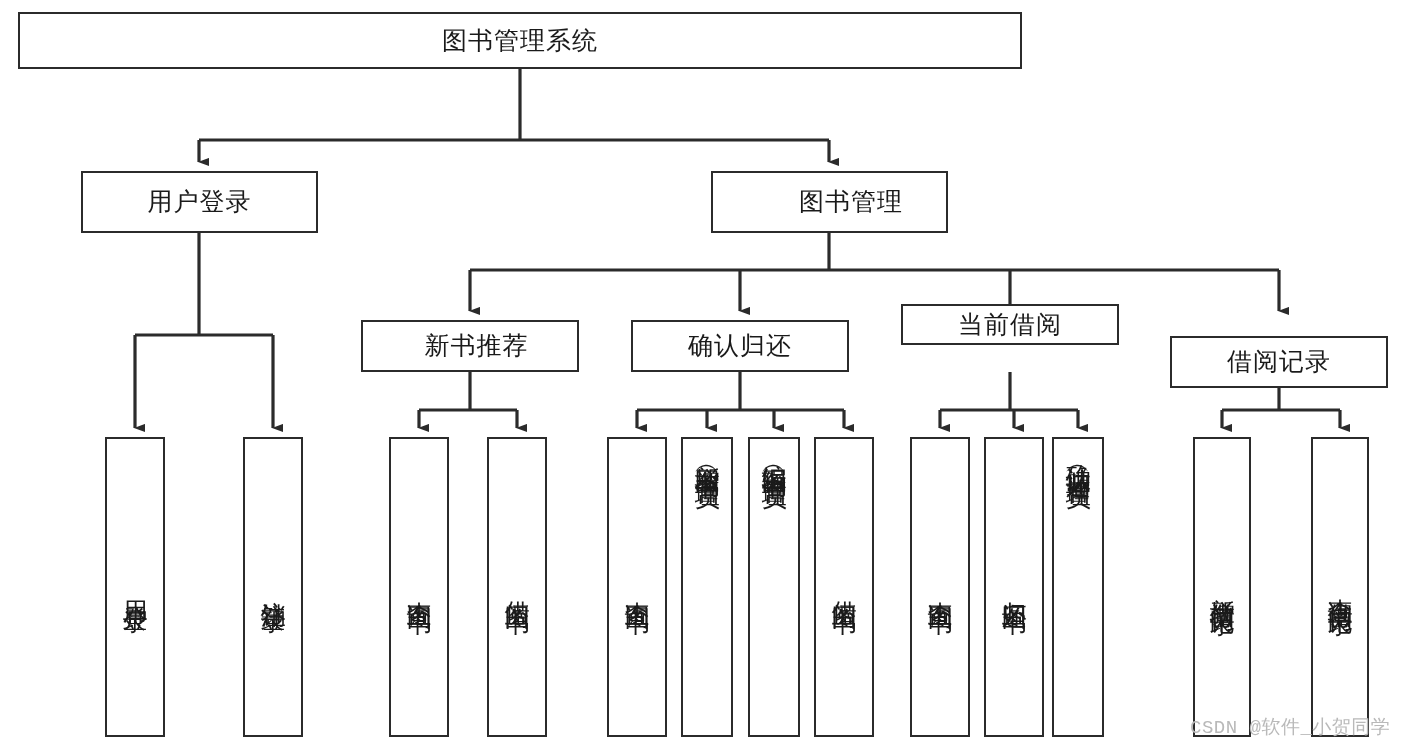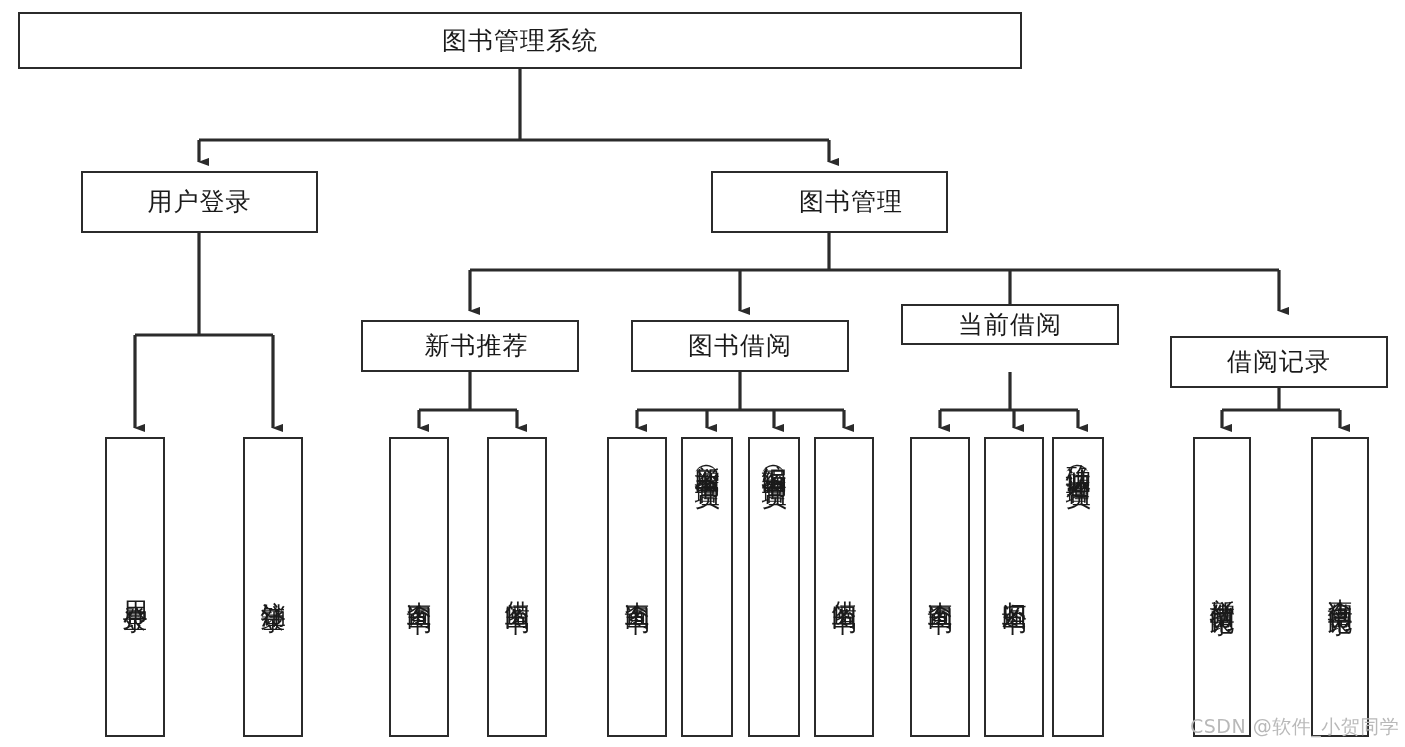--- a/index.html
+++ b/index.html
@@ -140,21 +140,21 @@
     <span class="node-label">用户登录</span>
   </div>
   <div class="node horiz" style="left: 711px; top: 171px; width: 237px; height: 62px; padding-left: 43px;">
     <span class="node-label">图书管理</span>
   </div>
 
   <div class="node horiz" style="left: 361px; top: 320px; width: 218px; height: 52px; padding-left: 13px;">
     <span class="node-label">新书推荐</span>
   </div>
   <div class="node horiz" style="left: 631px; top: 320px; width: 218px; height: 52px;">
-    <span class="node-label">图书借阅</span>
+    <span class="node-label">确认归还</span>
   </div>
   <div class="node horiz" style="left: 901px; top: 304px; width: 218px; height: 41px;">
     <span class="node-label">当前借阅</span>
   </div>
   <div class="node horiz" style="left: 1170px; top: 336px; width: 218px; height: 52px;">
     <span class="node-label">借阅记录</span>
   </div>
 
   <div class="node vert centered" style="left: 105px; top: 437px; width: 60px; height: 300px;">
     <span class="node-label">用户登录</span>
@@ -193,15 +193,15 @@
     <span class="node-label">确认归还（管理员）</span>
   </div>
 
   <div class="node vert centered" style="left: 1193px; top: 437px; width: 58px; height: 300px;">
     <span class="node-label">新增借阅记录</span>
   </div>
   <div class="node vert centered" style="left: 1311px; top: 437px; width: 58px; height: 300px;">
     <span class="node-label">查询借阅记录</span>
   </div>
 
-  <div class="watermark" style="left:1190px; top:714px;">CSDN @软件_小贺同学</div>
+  <div class="watermark" style="left:1190px; top:714px;font-family:Liberation Mono, monospace;">CSDN @软件_小贺同学</div>
 
 </div>
 
 </body></html>

